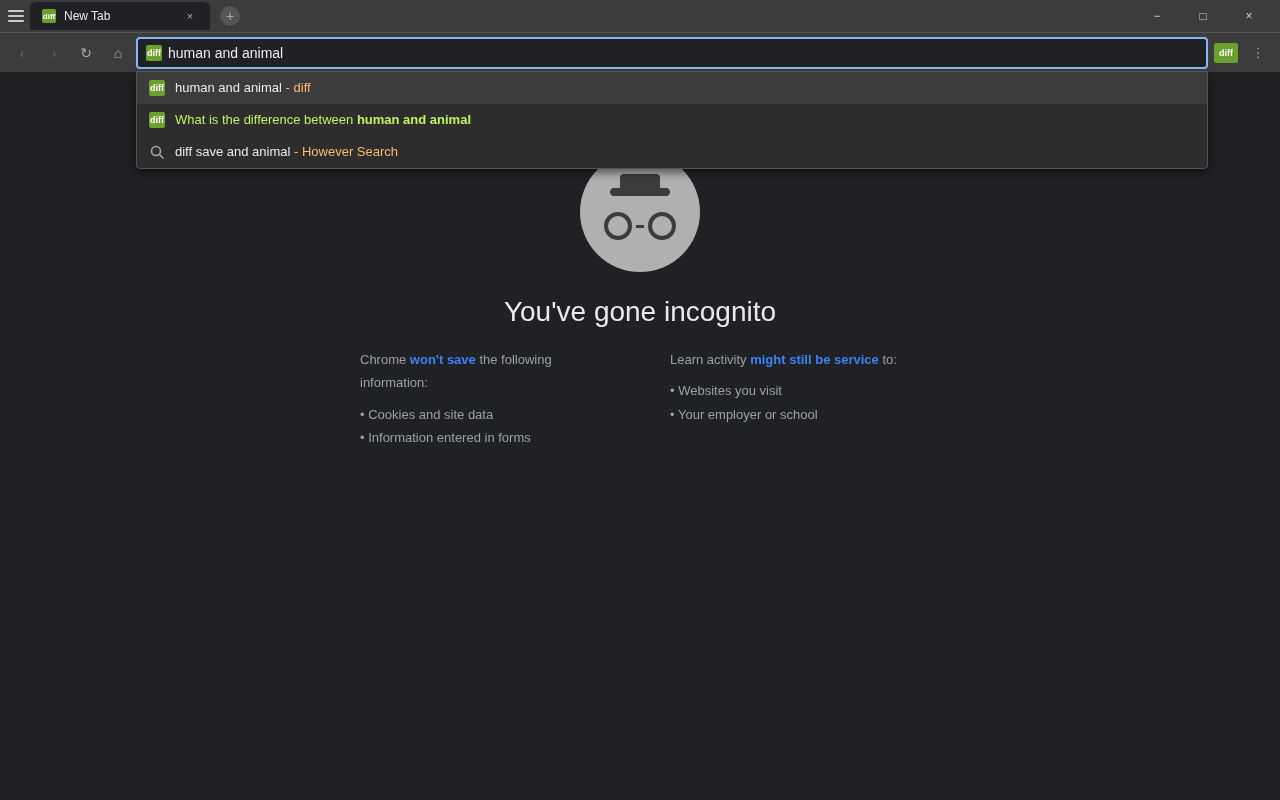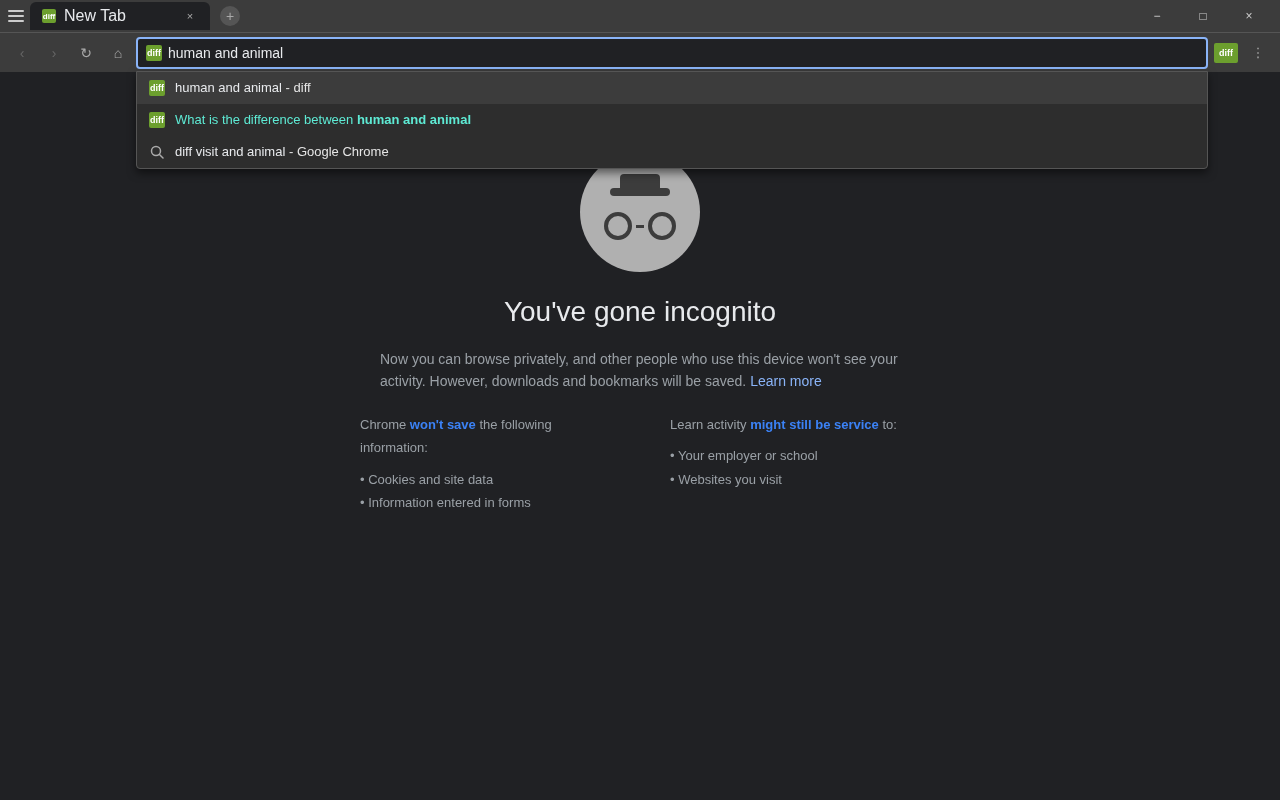--- a/index.html
+++ b/index.html
@@ -47,21 +47,21 @@
       padding: 0 12px;
       background: #202124;
       border-radius: 6px 6px 0 0;
       font-size: 12px;
       color: #e8eaed;
       gap: 8px;
       min-width: 180px;
     }
     .tab-title {
       flex: 1;
-      font-size: 16px;
+      font-size: 12px;
     }
     .tab-close {
       width: 16px;
       height: 16px;
       display: flex;
       align-items: center;
       justify-content: center;
       border-radius: 50%;
       cursor: pointer;
       font-size: 11px;
@@ -198,22 +198,22 @@
       height: 16px;
       display: flex;
       align-items: center;
       justify-content: center;
       color: #aaa;
       flex-shrink: 0;
     }
     .dropdown-text {
       color: #e8eaed;
     }
-    .dropdown-text .dim { color: #e5e5e5; }
-    .dropdown-text a { color: #5eead4; text-decoration: none; }
+    .dropdown-text .dim { color: #fdba74; }
+    .dropdown-text a { color: #bef264; text-decoration: none; }
 
     
     .chrome-btn {
       width: 28px;
       height: 28px;
       border-radius: 50%;
       display: flex;
       align-items: center;
       justify-content: center;
       cursor: pointer;
@@ -399,21 +399,21 @@
       </div>
 
       <div class="dropdown-item">
         <div class="dropdown-search-icon">
           <svg width="14" height="14" viewBox="0 0 14 14" fill="none">
             <circle cx="6" cy="6" r="4.5" stroke="#aaa" stroke-width="1.5"></circle>
             <line x1="9.5" y1="9.5" x2="13" y2="13" stroke="#aaa" stroke-width="1.5" stroke-linecap="round"></line>
           </svg>
         </div>
         <span class="dropdown-text">
-          <span>diff visit and animal</span><span class="dim"> - Google Chrome</span>
+          <span>diff save and animal</span><span class="dim"> - However Search</span>
         </span>
       </div>
     </div>
   </div>
 
   <div class="ext-btn">diff</div>
   <div class="chrome-btn">⋮</div>
 </div>
 
 <div class="main-content">
@@ -425,39 +425,36 @@
     </div>
     <div class="spy-glasses">
       <div class="glass"></div>
       <div class="glass-bridge"></div>
       <div class="glass"></div>
     </div>
   </div>
 
   <h1 class="incognito-title">You've gone incognito</h1>
 
-  <p class="incognito-desc">
-    <span>Now you can browse privately, and other people who use this device won't see your activity. However, downloads and bookmarks will be saved.</span> <a href="#">Learn more</a>
-  </p>
 
   <div class="info-columns">
 
     <div class="info-col">
       <p>
         <span>Chrome </span><span class="bold">won't save</span><span> the following information:</span>
       </p>
       <ul>
         <li>Cookies and site data</li>
         <li>Information entered in forms</li>
       </ul>
     </div>
 
     <div class="info-col">
       <p>
         <span>Learn activity </span><span class="bold">might still be service</span><span> to:</span>
       </p>
       <ul>
+        <li>Websites you visit</li>
         <li>Your employer or school</li>
-        <li>Websites you visit</li>
       </ul>
     </div>
   </div>
 </div>
 
 </body></html>

